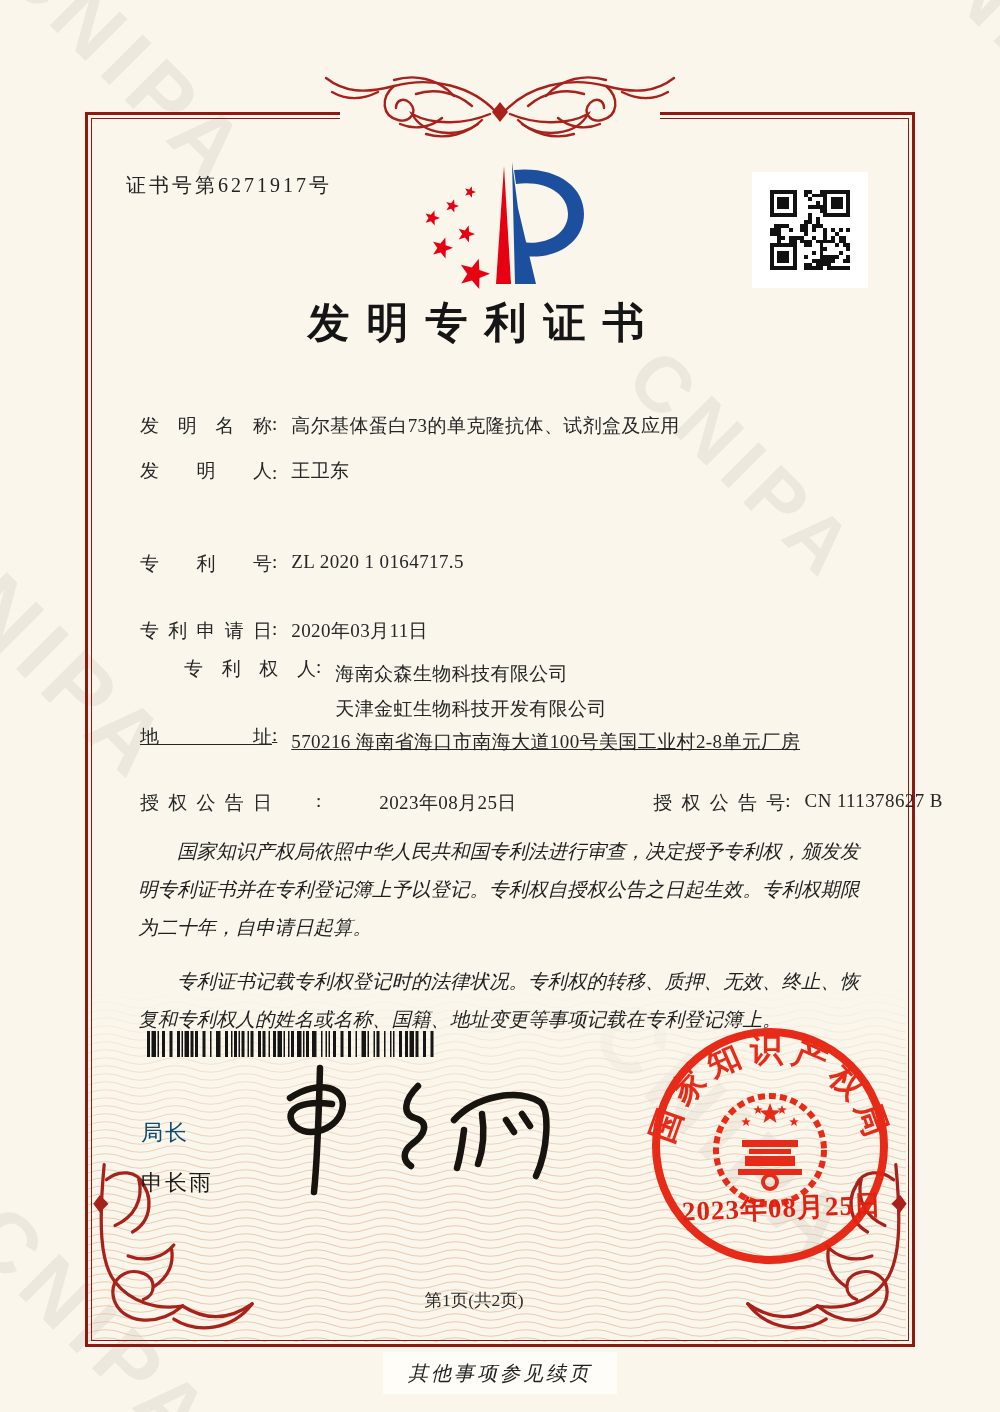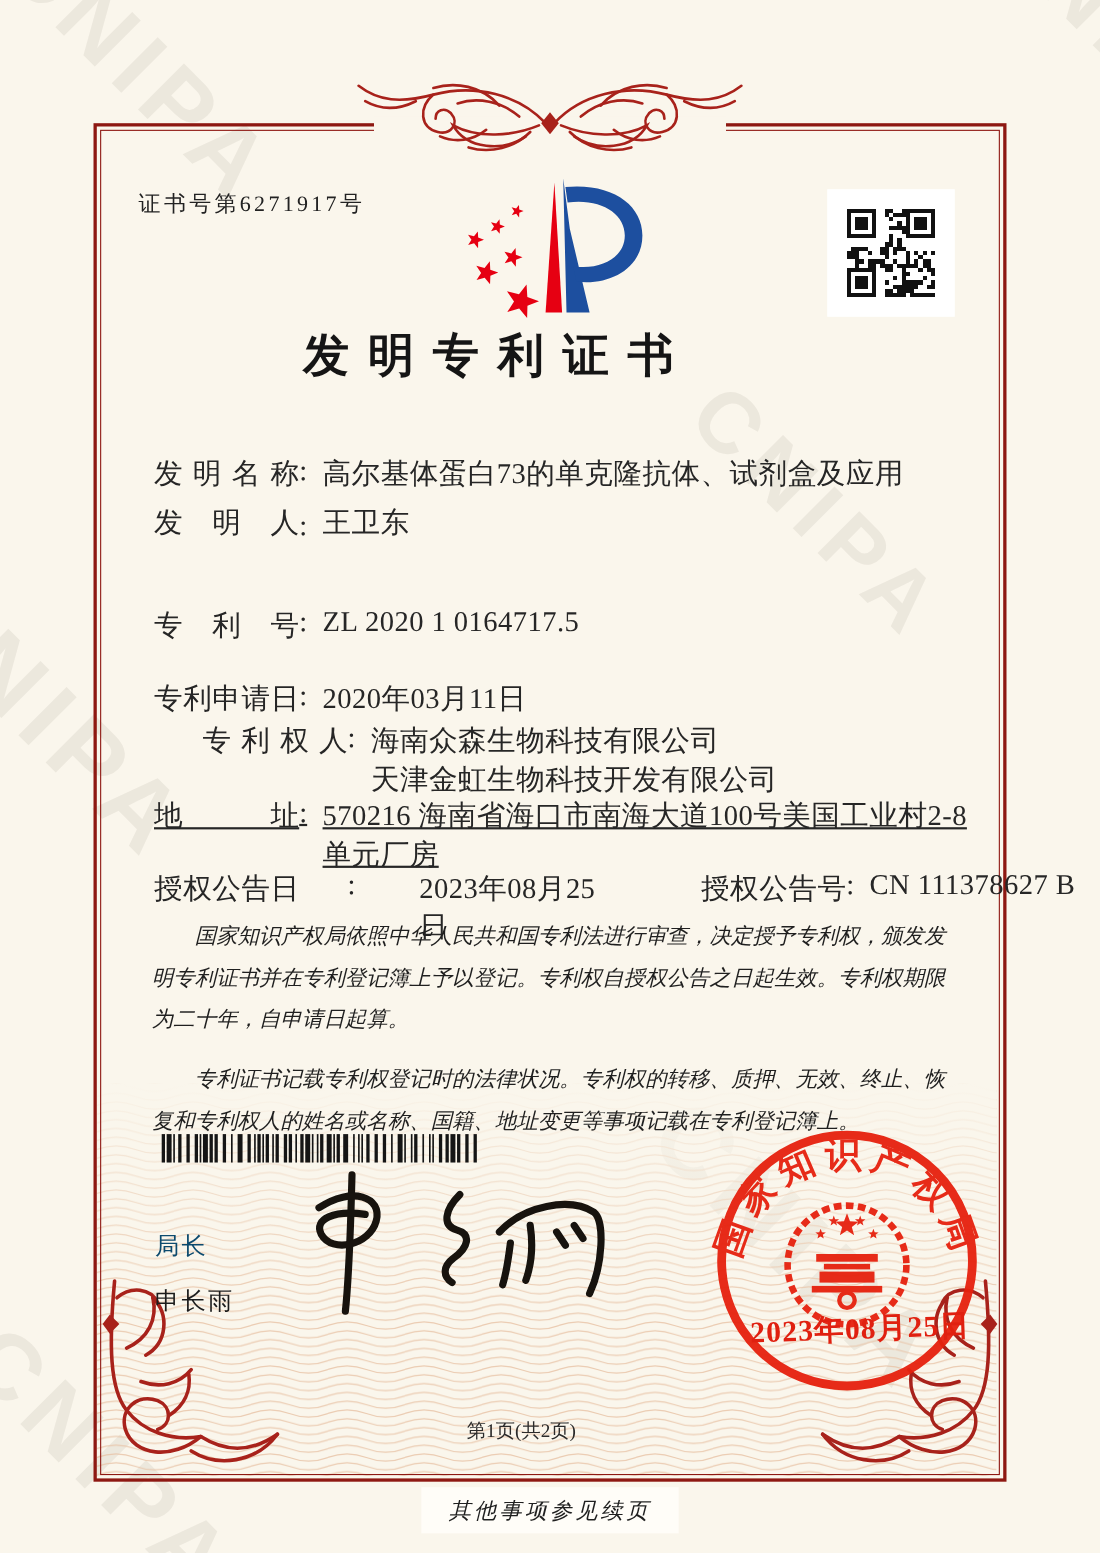--- a/index.html
+++ b/index.html
@@ -21,30 +21,30 @@
       border:1.5px solid #8e1812;}
 
   .orn{position:absolute;z-index:3;pointer-events:none;}
 
   
   #cert-no{position:absolute;left:126px;top:172px;z-index:4;font-size:20px;color:#222;letter-spacing:3px;}
   #cnipa-logo{position:absolute;left:408px;top:156px;z-index:4;}
   #qr-box{position:absolute;left:752px;top:172px;width:116px;height:116px;background:#fff;z-index:4;
       display:flex;align-items:center;justify-content:center;}
   #doc-title{position:absolute;left:0;top:295px;width:888px;text-align:center;z-index:4;
-      font-size:42px;font-weight:bold;color:#151515;letter-spacing:17px;text-indent:17px;}
-
-  
-  .frow{position:absolute;left:140px;z-index:4;font-size:26px;color:#262626;display:flex;}
+      font-size:42px;font-weight:bold;color:#151515;letter-spacing:17px;text-indent:17px;padding-left:32px;}
+
+  
+  .frow{position:absolute;left:140px;z-index:4;font-size:19px;color:#262626;display:flex;}
   .flabel{display:inline-block;width:132px;text-align:justify;text-align-last:justify;flex:none;}
   .fcolon{flex:none;margin-right:14px;}
   .fval{letter-spacing:0.4px;}
   .fval .vline{display:block;font-family:Liberation Serif, serif;}
   #row-address .fval{width:592px;}
-  .pair2{display:flex;margin-left:40px;}
+  .pair2{display:flex;margin-left:58px;}
 
   
   #body-text{position:absolute;left:138px;top:833px;width:728px;z-index:4;
       font-size:19.5px;line-height:38px;color:#1f1f1f;font-style:italic;}
   #body-text p{margin:0;text-indent:2em;}
   #body-text p + p{margin-top:16px;}
 
   
   #barcode{position:absolute;left:145px;top:1031px;z-index:4;}
   #director-label{position:absolute;left:141px;top:1118px;z-index:4;font-size:22px;color:#0c4a6e;letter-spacing:2px;}

